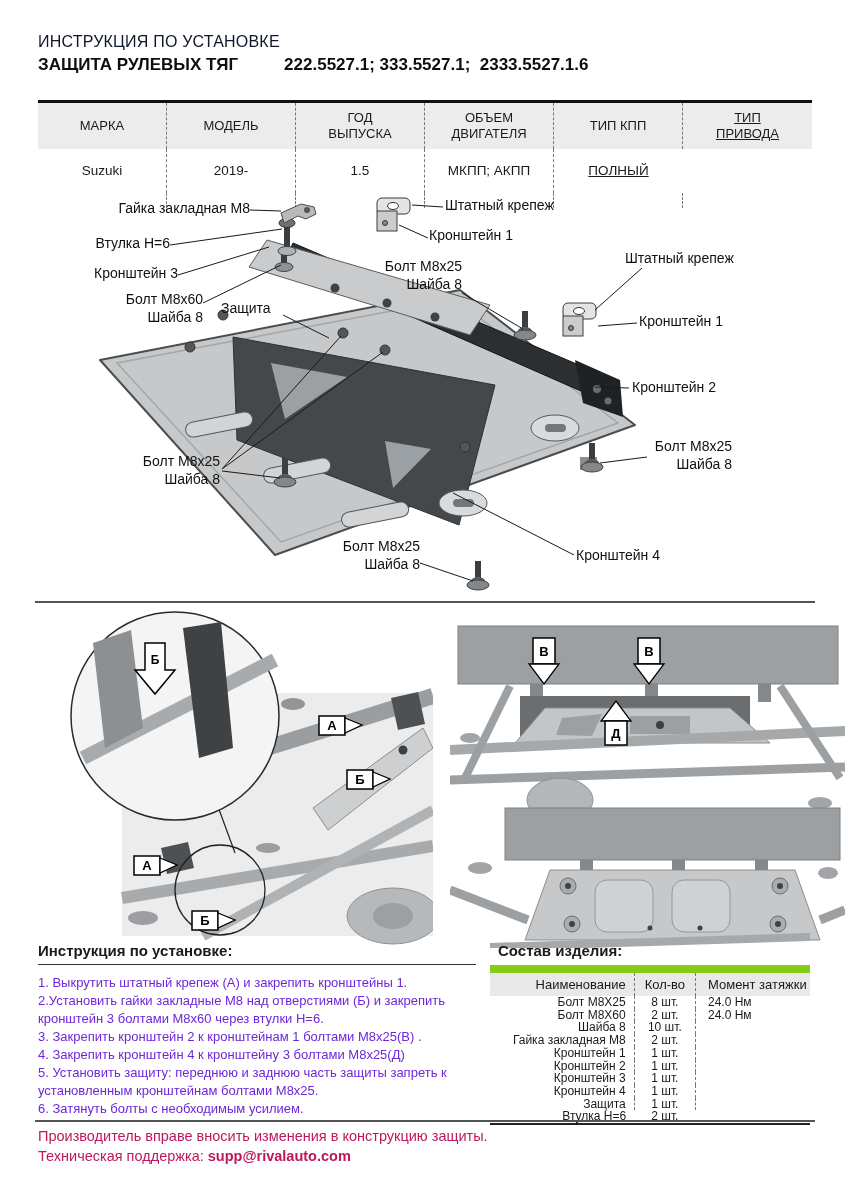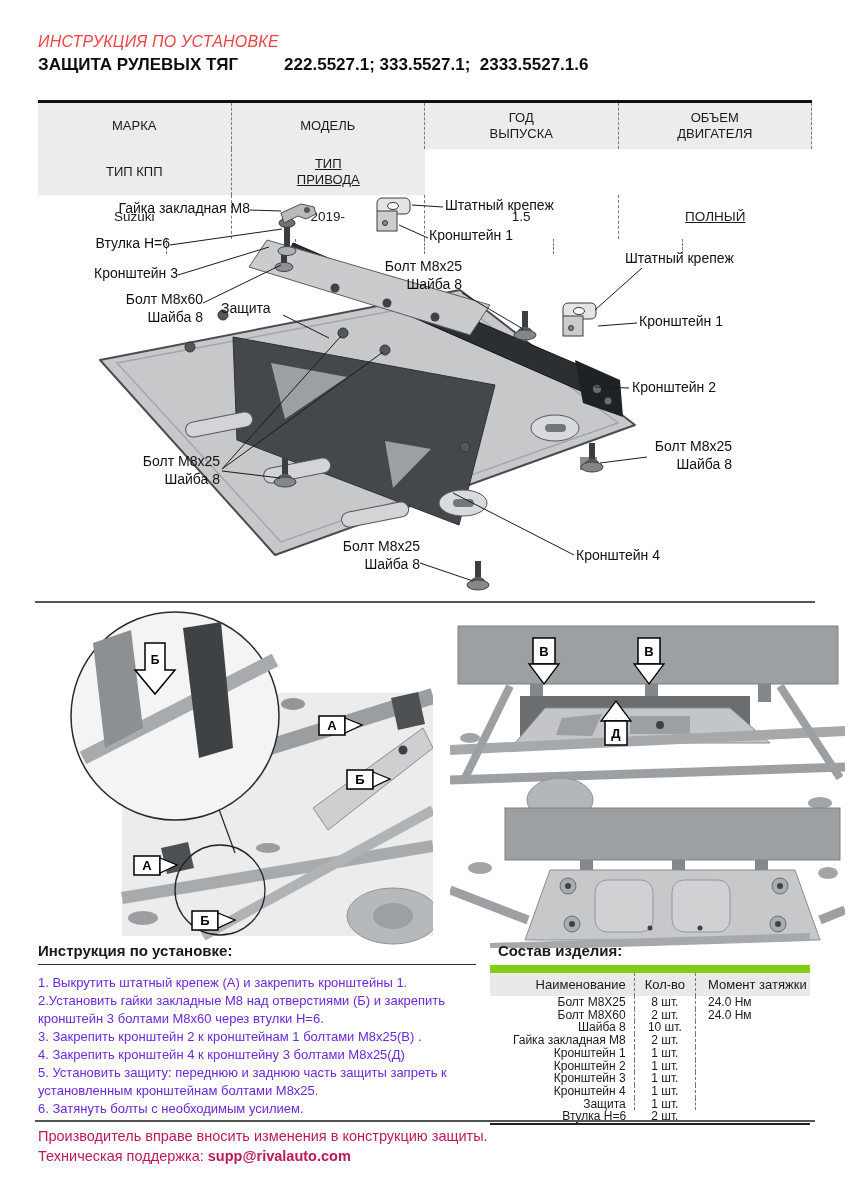--- a/index.html
+++ b/index.html
@@ -1,25 +1,25 @@
 <!DOCTYPE html>
 <html><head>
 <meta charset="utf-8">
 <style>
   html,body{margin:0;padding:0;background:#fff;}
   .page{position:relative;width:849px;height:1200px;background:#fff;overflow:hidden;
         font-family:"Liberation Sans",sans-serif;color:#1a1a1a;}
   
   .hdr{position:absolute;left:38px;top:33px;}
-  .hdr-line1{font-size:16px;letter-spacing:.2px;color:#ef4444;font-style:italic;}
+  .hdr-line1{font-size:16px;letter-spacing:.2px;color:#0f172a;}
   .hdr-line2{margin-top:4px;font-size:17px;font-weight:bold;color:#0d0d0d;display:flex;}
   .hdr-codes{margin-left:46px;white-space:pre;}
   
   .vtable{position:absolute;left:38px;top:100px;width:774px;border-top:3px solid #111;}
-  .vrow{display:grid;grid-template-columns:repeat(4,1fr);}
+  .vrow{display:grid;grid-template-columns:repeat(6,1fr);}
   .vcell{display:flex;align-items:center;justify-content:center;text-align:center;
          font-size:13px;line-height:1.25;padding:6px 4px;white-space:pre-line;}
   .vhead .vcell{background:#ececec;min-height:34px;}
   .vdata .vcell{min-height:32px;font-size:13.5px;}
   .vrow .vcell{border-right:1px dashed #777;}
   .vrow .vcell:last-child{border-right:none;text-decoration:underline;}
   .vext{display:grid;grid-template-columns:repeat(6,1fr);height:15px;}
   .vext div{border-right:1px dashed #777;}
   .vext div:last-child{border-right:none;}
   
@@ -76,20 +76,21 @@
       <div class="vcell">ОБЪЕМ
 ДВИГАТЕЛЯ</div>
       <div class="vcell">ТИП КПП</div>
       <div class="vcell">ТИП
 ПРИВОДА</div>
     </div>
     <div class="vrow vdata">
       <div class="vcell">Suzuki</div>
       <div class="vcell">2019-</div>
       <div class="vcell">1.5</div>
+      <div class="vcell">МКПП; АКПП</div>
       <div class="vcell">ПОЛНЫЙ</div>
     </div>
     <div class="vext">
       <div></div>
         <div></div>
         <div></div>
         <div></div>
         <div></div>
         <div></div>
     </div>

